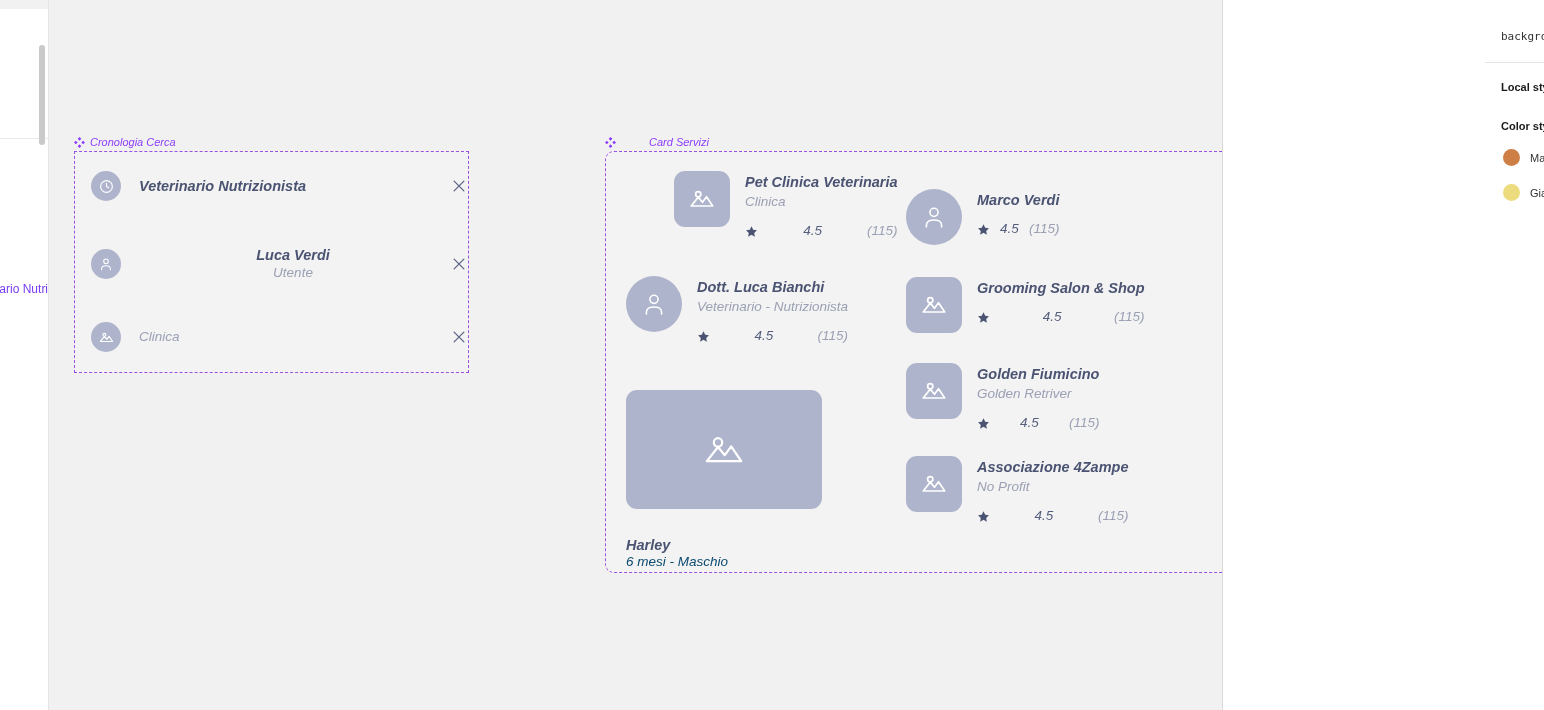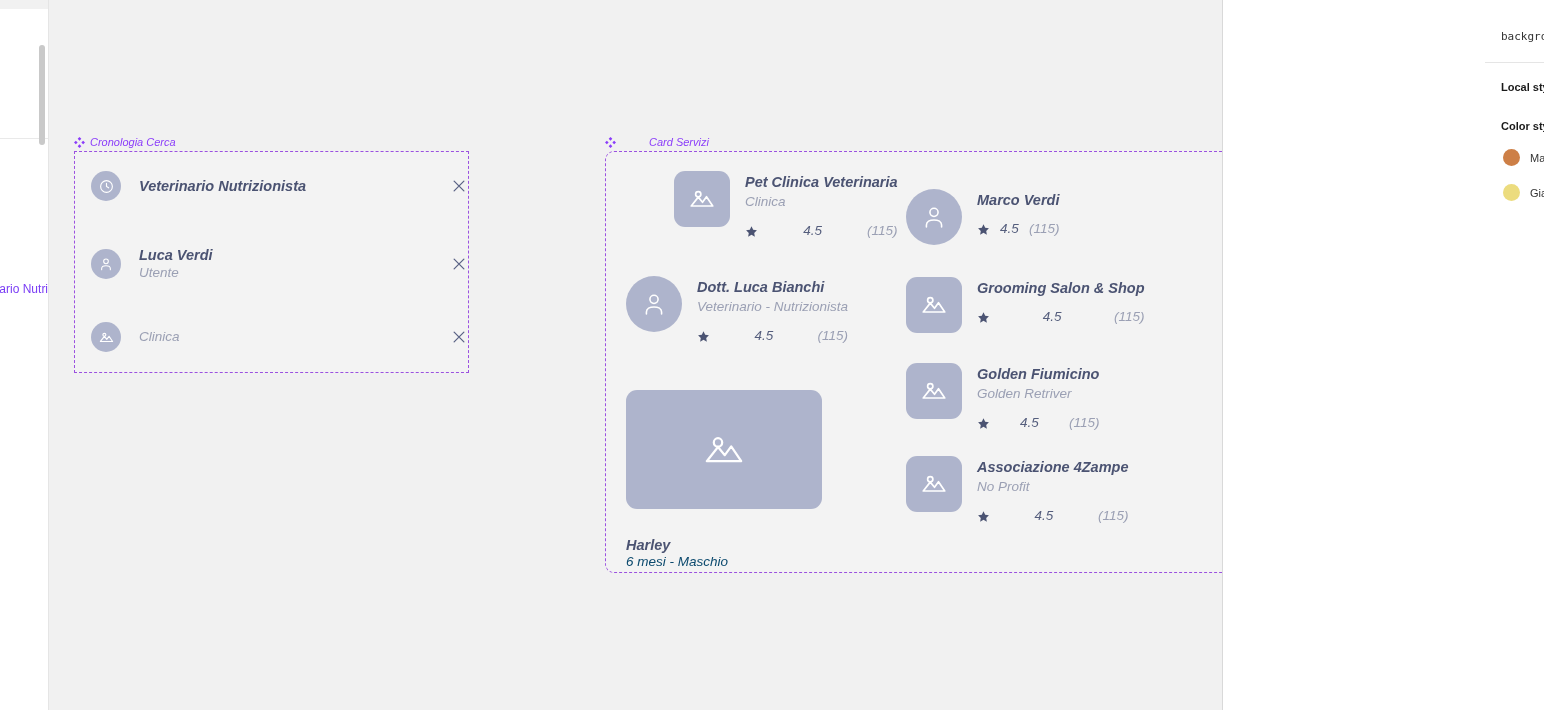--- a/index.html
+++ b/index.html
@@ -161,21 +161,21 @@
         <div class="hist-text">
           <div class="hist-title">Veterinario Nutrizionista</div>
         </div>
         <div class="hist-x">
           <svg width="18" height="18" viewBox="0 0 24 24" fill="none" stroke="#5a6285" stroke-width="1.7" stroke-linecap="round">
             <path d="M5.5 5.5 L18.5 18.5 M18.5 5.5 L5.5 18.5"></path>
           </svg>
         </div>
       </div>
 
-      <div class="hist-row" style="top:94px;">
+      <div class="hist-row" style="top:94px;text-align:center;">
         <div class="hist-av">
           <svg width="16" height="16" viewBox="0 0 24 24" fill="none" stroke="#ffffff" stroke-width="1.6">
             <circle cx="12" cy="8" r="3.5"></circle>
             <path d="M5.5 20.5v-1.6c0-2.8 2.9-4.4 6.5-4.4s6.5 1.6 6.5 4.4v1.6" stroke-linecap="round"></path>
           </svg>
         </div>
         <div class="hist-text">
           <div class="hist-title">Luca Verdi</div>
           <div class="hist-sub">Utente</div>
         </div>

